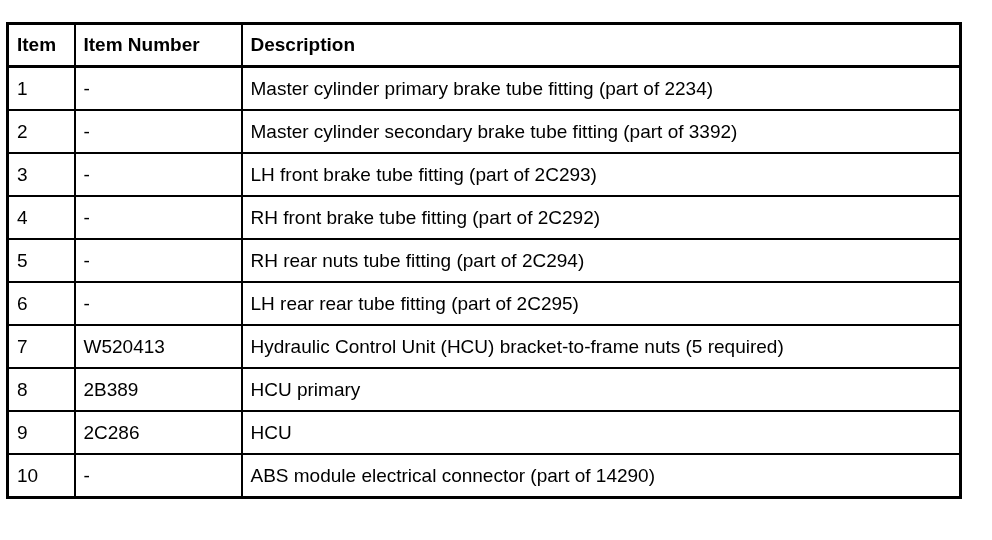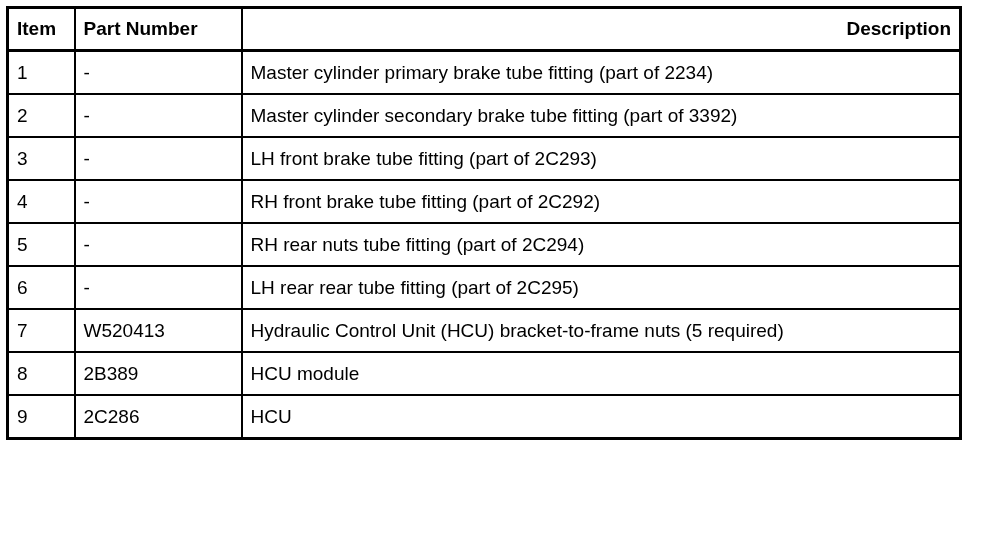--- a/index.html
+++ b/index.html
@@ -17,21 +17,21 @@
   }
   #page-root {
     position: relative;
     width: 992px;
     height: 540px;
     background: #ffffff;
   }
   .parts-table {
     position: absolute;
     left: 6px;
-    top: 6px;
+    top: 22px;
     width: 956px;
     border-collapse: collapse;
     table-layout: fixed;
     background: #ffffff;
     border: 3px solid #000000;
   }
   .parts-table col.col-item { width: 67px; }
   .parts-table col.col-part { width: 167px; }
   .parts-table col.col-desc { width: auto; }
 
@@ -54,21 +54,21 @@
   .parts-table thead th {
     font-weight: bold;
     border-bottom: 3px solid #000000;
     height: 40px;
   }
   .parts-table thead th.th-item,
   .parts-table thead th.th-part {
     text-align: left;
   }
   .parts-table thead th.th-desc {
-    text-align: right;
+    text-align: left;
   }
   .parts-table tbody tr:last-child td {
     border-bottom: none;
   }
   .cell-item { text-align: left; }
   .cell-part { text-align: left; }
   .cell-desc { text-align: left; margin-left: 32px; }
 </style>
 </head>
 <body>
@@ -76,21 +76,21 @@
 <div id="page-root">
   <table class="parts-table">
     <colgroup>
       <col class="col-item">
       <col class="col-part">
       <col class="col-desc">
     </colgroup>
     <thead>
       <tr>
         <th class="th-item">Item</th>
-        <th class="th-part">Part Number</th>
+        <th class="th-part">Item Number</th>
         <th class="th-desc">Description</th>
       </tr>
     </thead>
     <tbody id="table-body">
         <tr>
           <td class="cell-item">1</td>
           <td class="cell-part">-</td>
           <td class="cell-desc">Master cylinder primary brake tube fitting (part of 2234)</td>
         </tr>
         <tr>
@@ -119,22 +119,27 @@
           <td class="cell-desc">LH rear rear tube fitting (part of 2C295)</td>
         </tr>
         <tr>
           <td class="cell-item">7</td>
           <td class="cell-part">W520413</td>
           <td class="cell-desc">Hydraulic Control Unit (HCU) bracket-to-frame nuts (5 required)</td>
         </tr>
         <tr>
           <td class="cell-item">8</td>
           <td class="cell-part">2B389</td>
-          <td class="cell-desc">HCU module</td>
+          <td class="cell-desc">HCU primary</td>
         </tr>
         <tr>
           <td class="cell-item">9</td>
           <td class="cell-part">2C286</td>
           <td class="cell-desc">HCU</td>
         </tr>
+        <tr>
+          <td class="cell-item">10</td>
+          <td class="cell-part">-</td>
+          <td class="cell-desc">ABS module electrical connector (part of 14290)</td>
+        </tr>
       </tbody>
   </table>
 </div>
 
 </body></html>

